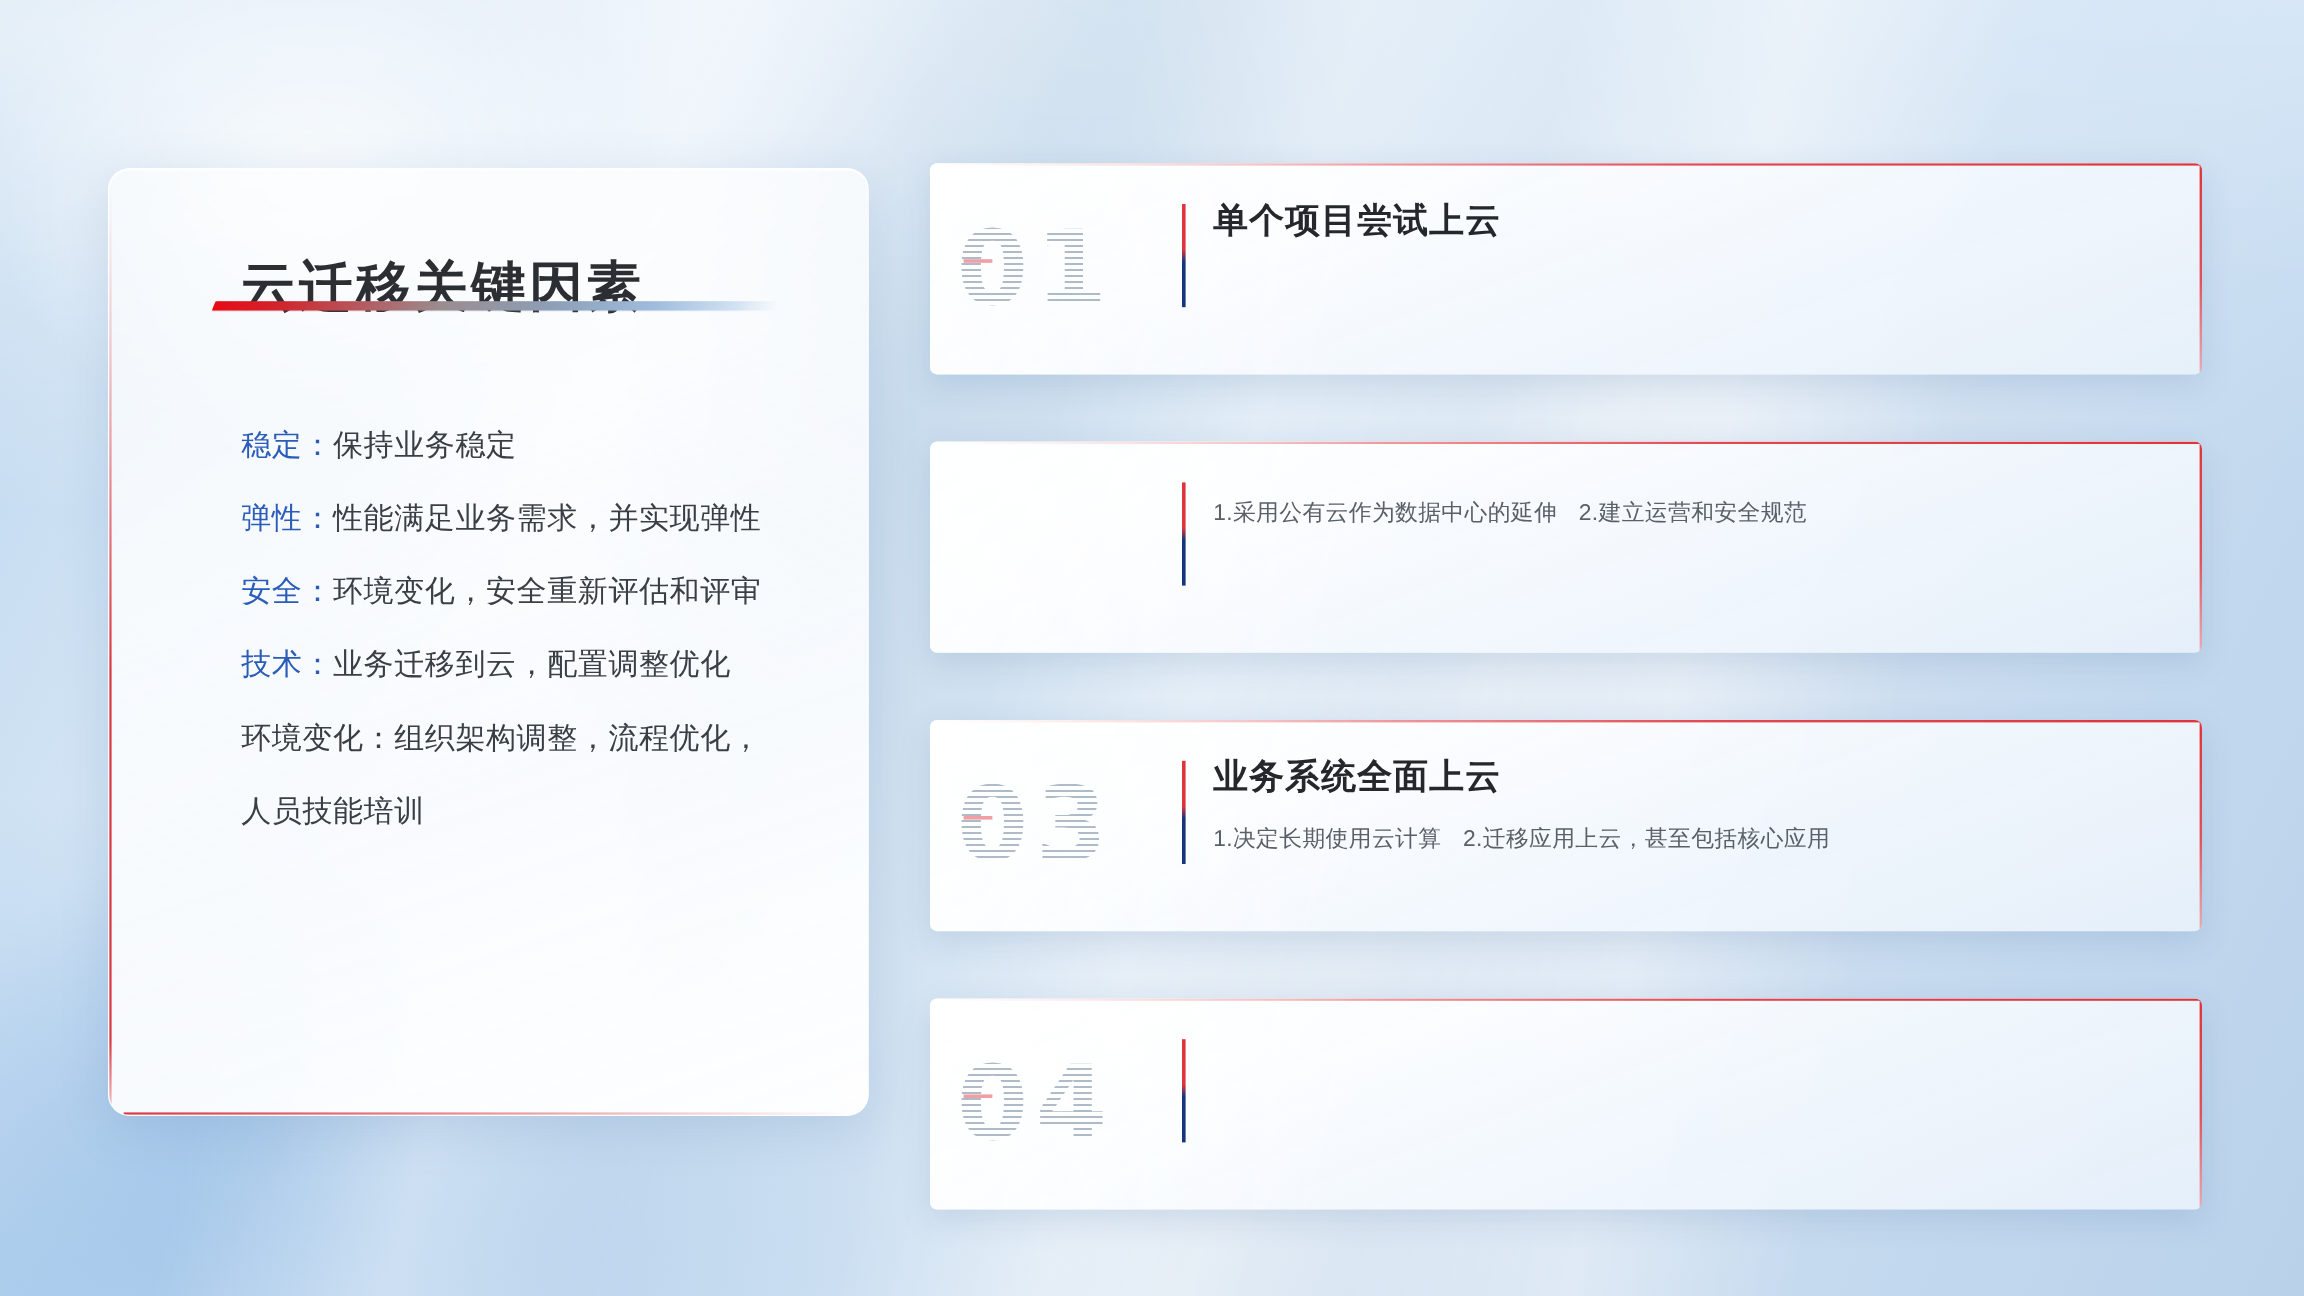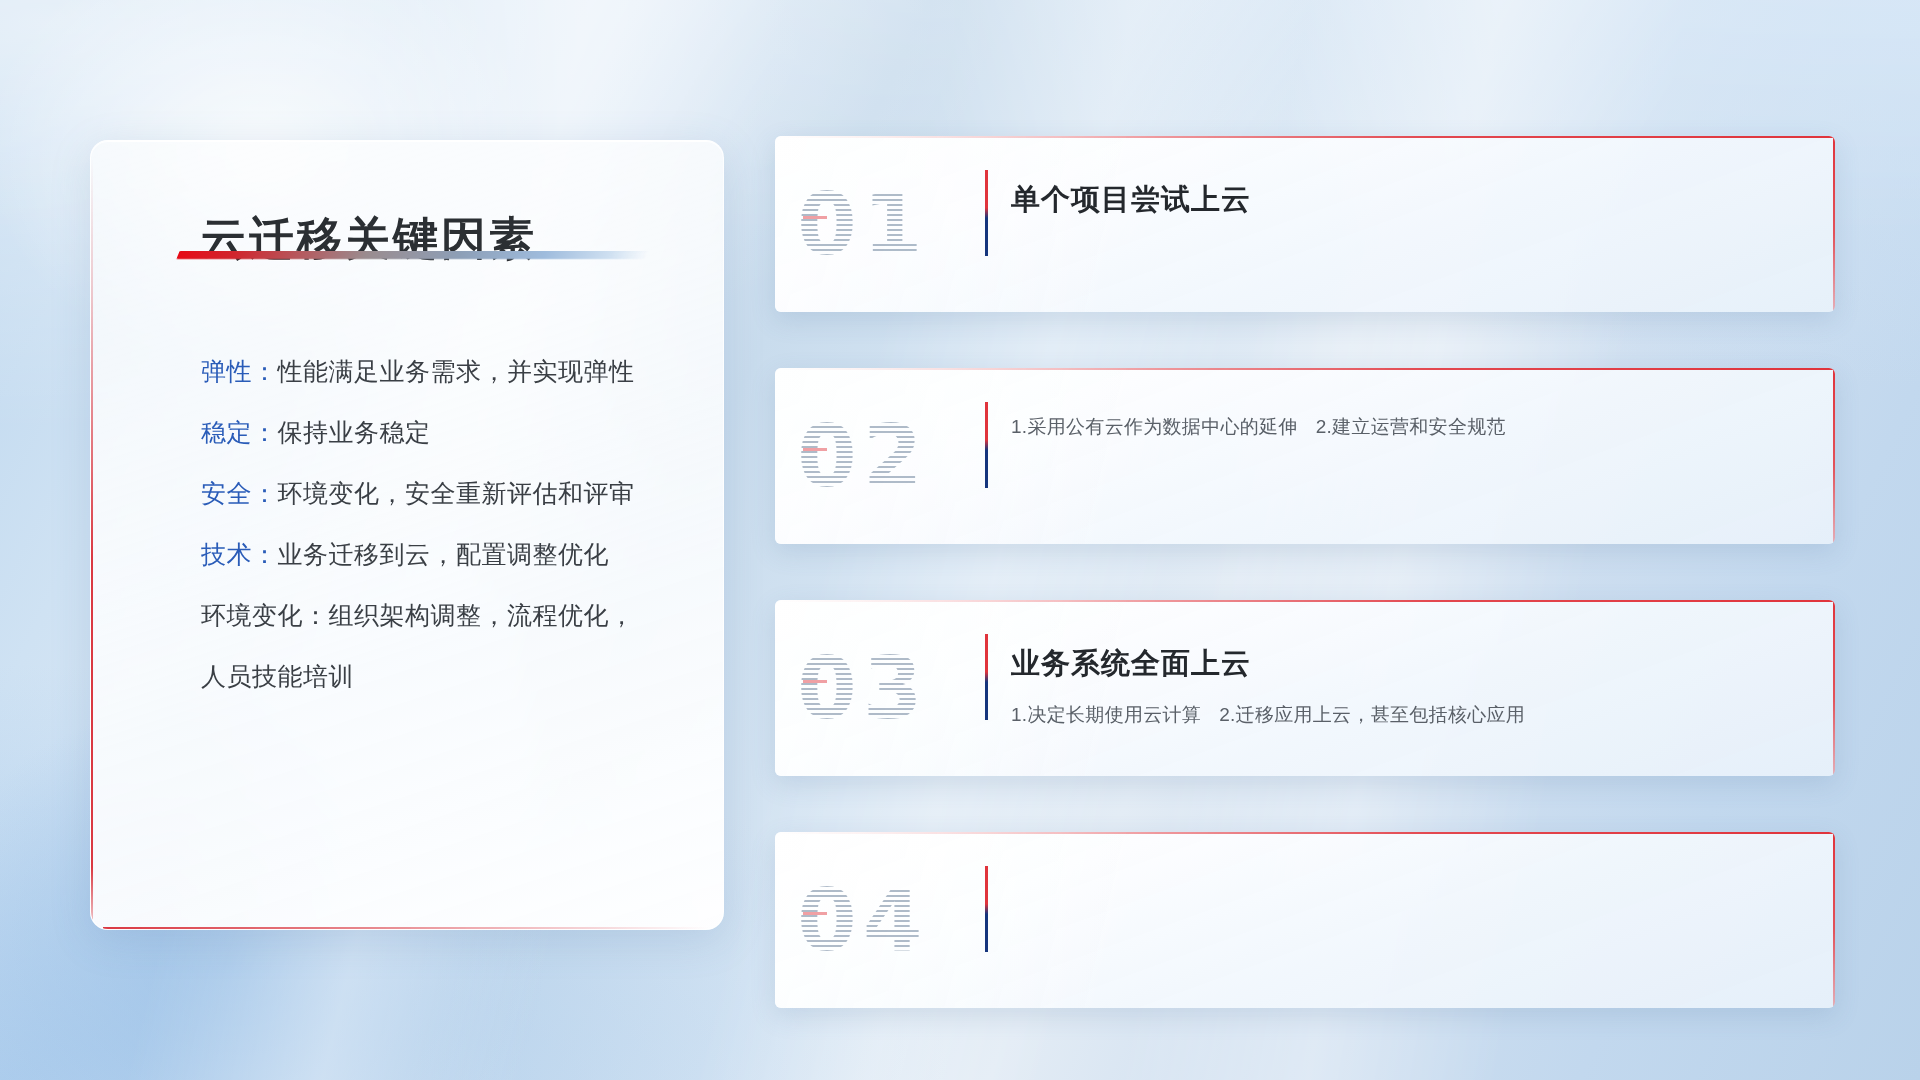--- a/index.html
+++ b/index.html
@@ -137,21 +137,20 @@
   
   .step-bar{
     position:absolute;left:210px;top:34px;width:3px;height:86px;
     background:linear-gradient(180deg,#e0343c 0%, #e0343c 44%, #15357d 56%, #15357d 100%);
   }
 
   .step-body{position:absolute;left:236px;top:28px;right:40px;}
   .step-title{
     font-size:29px;font-weight:700;color:#24282d;letter-spacing:1px;
     white-space:nowrap;
-    margin-top:16px;
   }
   .step-desc{
     margin-top:18px;font-size:19px;color:#5a6068;letter-spacing:.3px;
     white-space:nowrap;
   }
   .step-desc .gap{display:inline-block;width:18px;}
 </style>
 </head>
 <body>
 
@@ -160,24 +159,24 @@
   <div class="bg-glow-tl"></div>
   <div class="bg-glow-bl"></div>
   <div class="bg-streaks"></div>
 
   <section class="left-card">
     <h1 class="left-title">云迁移关键因素</h1>
     <div class="title-rule"></div>
 
     <div class="bullets">
       <div class="bullet">
+        <span class="key">稳定：</span><span>保持业务稳定</span>
+      </div>
+      <div class="bullet">
         <span class="key">弹性：</span><span>性能满足业务需求，并实现弹性</span>
-      </div>
-      <div class="bullet">
-        <span class="key">稳定：</span><span>保持业务稳定</span>
       </div>
       <div class="bullet">
         <span class="key">安全：</span><span>环境变化，安全重新评估和评审</span>
       </div>
       <div class="bullet">
         <span class="key">技术：</span><span>业务迁移到云，配置调整优化</span>
       </div>
       <div class="bullet">
         <span>环境变化：</span><span>组织架构调整，流程优化，</span>
       </div>
@@ -197,21 +196,20 @@
       <div class="step-bar"></div>
       <div class="step-body">
         <div class="step-title">单个项目尝试上云</div>
       </div>
     </article>
 
     <article class="step">
       <div class="edge-top"></div>
       <div class="edge-right"></div>
       <div class="sheen"></div>
-      <div class="step-num">02<i class="tick"></i></div>
       <div class="step-bar"></div>
       <div class="step-body">
         <div class="step-desc">
           <span>1.采用公有云作为数据中心的延伸</span><span class="gap"></span><span>2.建立运营和安全规范</span>
         </div>
       </div>
     </article>
 
     <article class="step">
       <div class="edge-top"></div>

